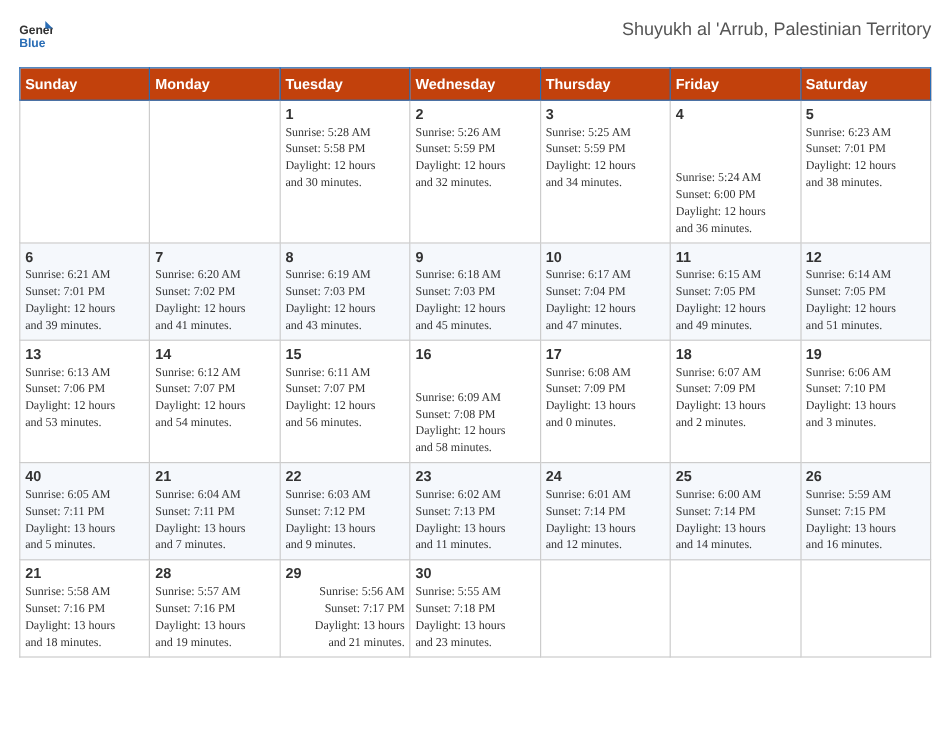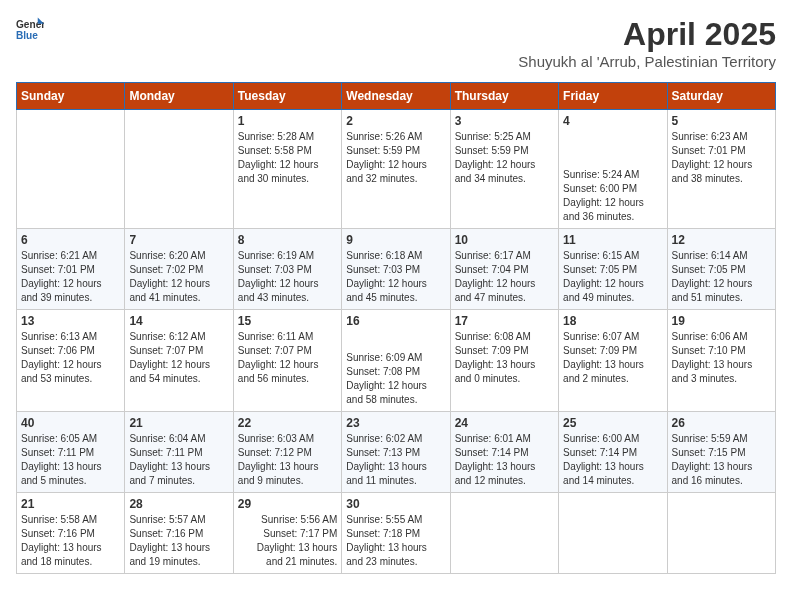--- a/index.html
+++ b/index.html
@@ -67,38 +67,38 @@
     }
     .day-number {
       font-weight: bold;
       font-size: 12px;
       margin-bottom: 2px;
     }
     .day-info {
       font-size: 10px;
       line-height: 1.4;
       color: #333;
+      font-family: Liberation Serif, serif;
     }
     .empty-cell {
       background: #fff;
     }
   </style>
 </head>
 <body>
 
 <div class="header-area">
   <div class="logo">
     <svg class="logo-icon" viewBox="0 0 36 36">
       <text x="0" y="16" font-size="13" font-weight="bold" fill="#333">General</text>
       <text x="0" y="30" font-size="13" font-weight="bold" fill="#2a6db5">Blue</text>
       <polygon points="28,2 36,10 28,10" fill="#2a6db5"></polygon>
     </svg>
   </div>
   <div class="title-area">
-    <div class="main-title">April 2025</div>
     <div class="subtitle">Shuyukh al 'Arrub, Palestinian Territory</div>
   </div>
 </div>
 
 <table>
   <thead>
     <tr id="days-header-row">
     <th>Sunday</th>
         <th>Monday</th>
         <th>Tuesday</th>

